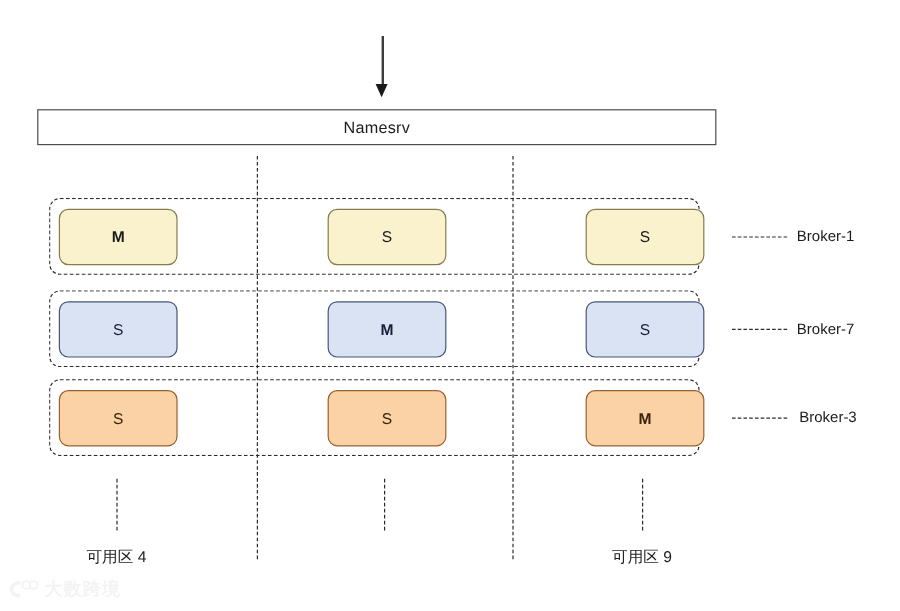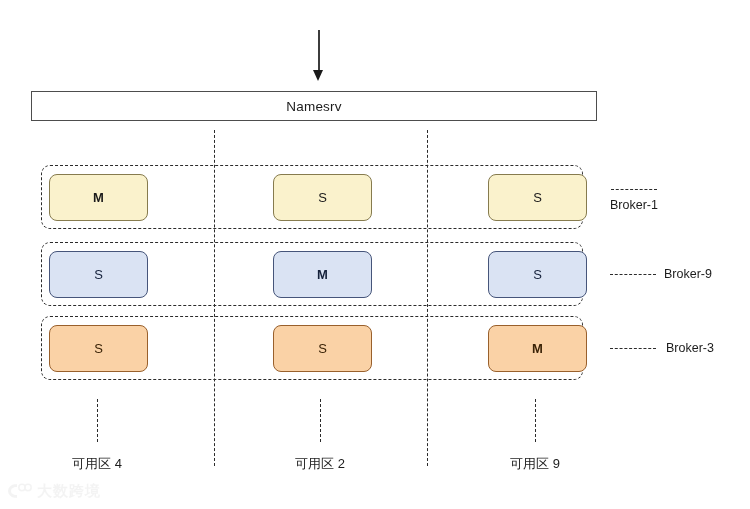--- a/index.html
+++ b/index.html
@@ -129,21 +129,21 @@
 
   
   .broker-label {
     position: absolute;
     left: 610px;
     height: 16px;
     display: flex;
     align-items: center;
     gap: 8px;
   }
-  .broker-label.b1 { top: 189px; flex-direction: column; }
+  .broker-label.b1 { top: 189px; }
   .broker-label.b2 { top: 266px; }
   .broker-label.b3 { top: 340px; gap: 10px; }
   .label-lead {
     width: 46px;
     height: 0;
     border-top: 1.4px dashed #2b2b2b;
   }
   .label-text {
     font-size: 12.5px;
     color: #1c1c1c;
@@ -243,33 +243,32 @@
       <span>M</span>
     </div>
   </div>
 
   <div class="broker-label b1">
     <span class="label-lead"></span>
     <span class="label-text">Broker-1</span>
   </div>
   <div class="broker-label b2">
     <span class="label-lead"></span>
-    <span class="label-text">Broker-9</span>
+    <span class="label-text">Broker-7</span>
   </div>
   <div class="broker-label b3">
     <span class="label-lead"></span>
     <span class="label-text">Broker-3</span>
   </div>
 
   <div class="zone-stem" style="left:97px;"></div>
   <div class="zone-stem" style="left:320px;"></div>
   <div class="zone-stem" style="left:535px;"></div>
 
   <div class="zone-label" style="left:37px;">可用区 4</div>
-  <div class="zone-label" style="left:260px;">可用区 2</div>
   <div class="zone-label" style="left:475px;">可用区 9</div>
 
   <div class="watermark">
     <span class="wm-mark">
       <svg width="26" height="20" viewBox="0 0 26 20" aria-hidden="true">
         <path d="M11 3 C5 3 2 6.5 2 10 C2 13.5 5 17 11 17 L11 14 C7 14 5 12.2 5 10 C5 7.8 7 6 11 6 Z" fill="#e9e9e9"></path>
         <circle cx="16" cy="6.5" r="3.2" fill="none" stroke="#e9e9e9" stroke-width="1.6"></circle>
         <circle cx="22" cy="6.5" r="3.2" fill="none" stroke="#e9e9e9" stroke-width="1.6"></circle>
       </svg>
     </span>

